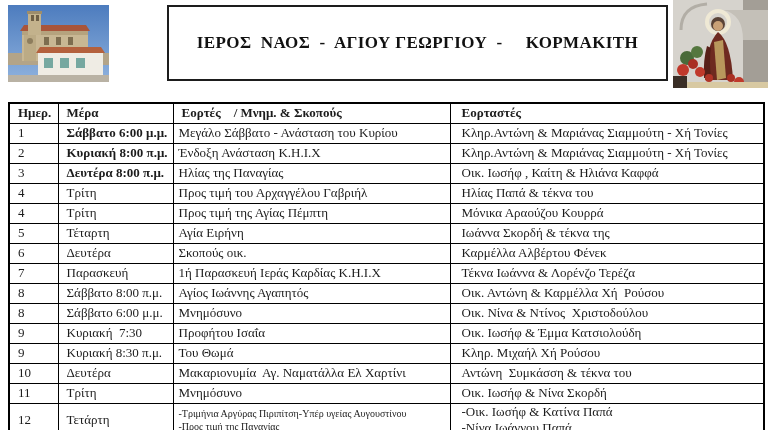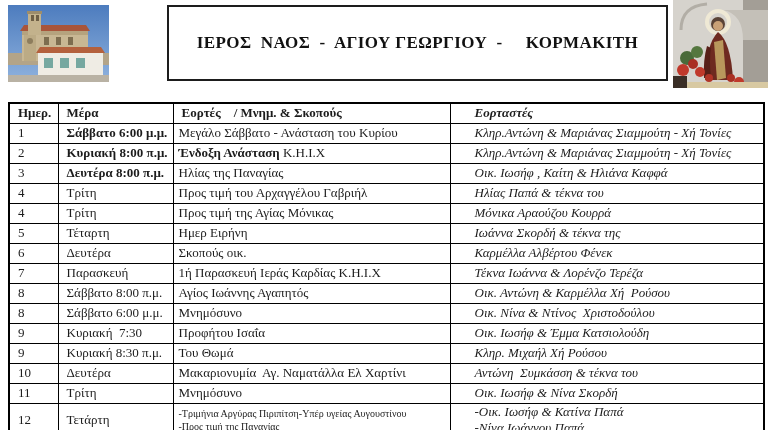--- a/index.html
+++ b/index.html
@@ -30,24 +30,24 @@
   .schedule col.c1 { width:49px; }
   .schedule col.c2 { width:115px; }
   .schedule col.c3 { width:277px; }
   .schedule col.c4 { width:314px; }
   .schedule th, .schedule td {
     border:1px solid #000; height:20px; vertical-align:middle;
     white-space:pre-wrap; overflow:hidden; line-height:1.2; text-align:left;
     padding:0 3px 0 8px; font-weight:normal;
   }
   .schedule th { font-weight:bold; }
-  .schedule th.h4, .schedule td.c4 { padding-left:24px;font-style:italic; }
+  .schedule th.h4, .schedule td.c4 { padding-left:11px; }
   .schedule td.c3 { padding-left:5px; }
   tr.mera-bold td.c2 { font-weight:bold; }
-  .b { font-weight:bold; }
+  .b { font-weight:normal; }
   tr.tall td { height:34px; }
   tr.tall td.c3 { font-size:10px; line-height:1.3; }
 </style>
 </head>
 <body>
 
 <div class="page">
 
   <div class="photo photo-left">
     <svg width="101" height="77" viewBox="0 0 101 77" xmlns="http://www.w3.org/2000/svg">
@@ -156,27 +156,27 @@
       </tr>
       <tr>
         <td class="c1">4</td>
         <td class="c2">Τρίτη</td>
         <td class="c3">Προς τιμή του Αρχαγγέλου Γαβριήλ</td>
         <td class="c4">Ηλίας Παπά &amp; τέκνα του</td>
       </tr>
       <tr>
         <td class="c1">4</td>
         <td class="c2">Τρίτη</td>
-        <td class="c3">Προς τιμή της Αγίας Μόνικας</td>
+        <td class="c3">Προς τιμή της Αγίας Πέμπτη</td>
         <td class="c4">Μόνικα Αραούζου Κουρρά</td>
       </tr>
       <tr>
         <td class="c1">5</td>
         <td class="c2">Τέταρτη</td>
-        <td class="c3">Ημερ Ειρήνη</td>
+        <td class="c3">Αγία Ειρήνη</td>
         <td class="c4">Ιωάννα Σκορδή &amp; τέκνα της</td>
       </tr>
       <tr>
         <td class="c1">6</td>
         <td class="c2">Δευτέρα</td>
         <td class="c3">Σκοπούς οικ.</td>
         <td class="c4">Καρμέλλα Αλβέρτου Φένεκ</td>
       </tr>
       <tr>
         <td class="c1">7</td>

